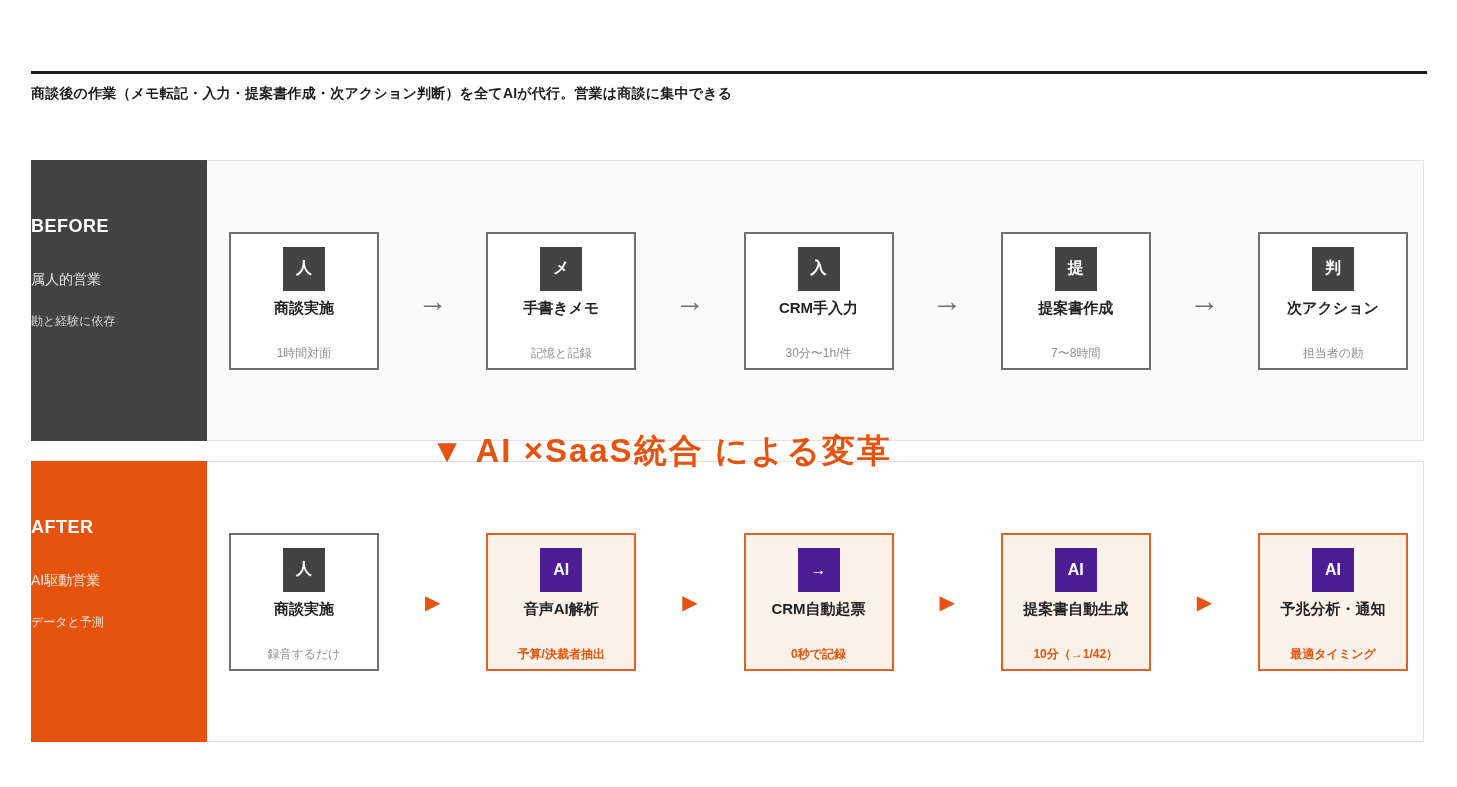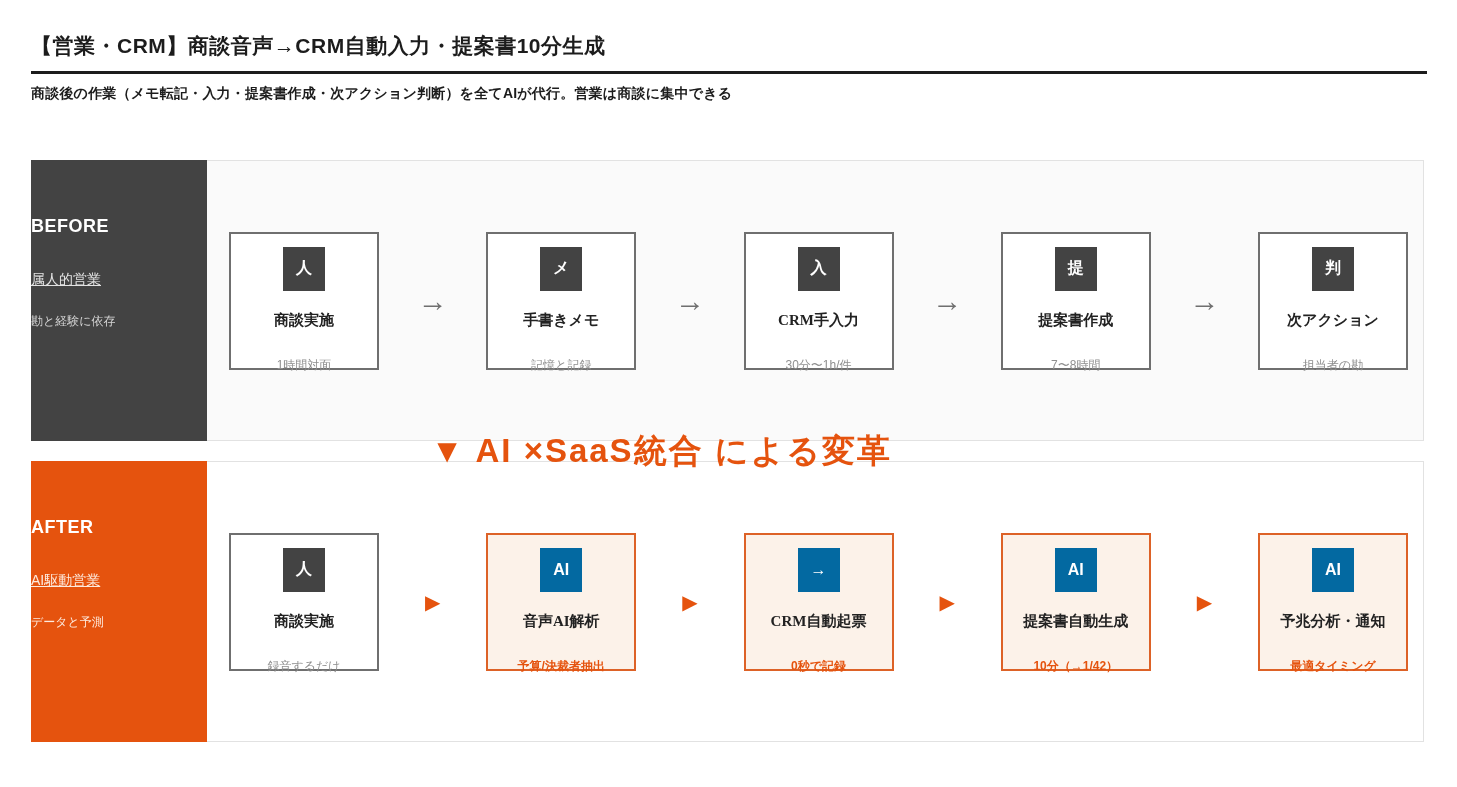--- a/index.html
+++ b/index.html
@@ -15,49 +15,48 @@
   
   .panel{position:absolute;left:31px;width:1393px;height:281px;border:1px solid #e2e2e2;box-sizing:border-box;}
   .panel.before{top:160px;background:#fafafa;}
   .panel.after{top:461px;background:#ffffff;}
 
   .side{position:absolute;left:-1px;top:-1px;bottom:-1px;width:176px;display:flex;flex-direction:column;
         align-items:flex-start;padding-top:56px;box-sizing:border-box;color:#ffffff;}
   .side.dark{background:#434343;}
   .side.orange{background:#e5530e;}
   .side-label{font-size:18px;font-weight:bold;letter-spacing:0.5px;}
-  .side-line1{font-size:14px;margin-top:34px;color:#e3e3e3;text-decoration:underline;}
+  .side-line1{font-size:14px;margin-top:34px;color:#e3e3e3;}
   .side-line2{font-size:12px;margin-top:24px;color:#d5d5d5;}
   .side.orange .side-line1,.side.orange .side-line2{color:#fdeade;}
 
   .flow{position:absolute;left:176px;right:0;top:0;bottom:0;display:flex;align-items:center;
         padding:0 15px 0 21px;box-sizing:border-box;}
   .card{width:150px;height:138px;background:#ffffff;border:2px solid #6f6f6f;box-sizing:border-box;
         display:flex;flex-direction:column;align-items:center;flex:none;}
   .card.ai{background:#fcf2e9;border-color:#dd6227;}
   .chip{width:42px;height:44px;margin-top:13px;display:flex;align-items:center;justify-content:center;
         color:#ffffff;font-size:16px;font-weight:bold;flex:none;}
   .chip.dark{background:#434343;}
-  .chip.orange{background:#0369a1;}
-  .card-title{margin-top:20px;font-size:15px;font-weight:bold;color:#222222;line-height:18px;white-space:nowrap;font-family:Liberation Serif, serif;}
+  .chip.orange{background:#4c1d95;}
+  .card-title{margin-top:8px;font-size:15px;font-weight:bold;color:#222222;line-height:18px;white-space:nowrap;}
   .card-note{margin-top:28px;font-size:12px;color:#8f8f8f;white-space:nowrap;}
   .card.ai .card-note{color:#e5530e;font-weight:bold;}
   .flow-arrow{flex:1;text-align:center;line-height:1;}
   .flow-arrow.gray{color:#6f6f6f;font-size:30px;font-weight:bold;}
   .flow-arrow.orange{color:#e5530e;font-size:20px;}
 
   .transform{position:absolute;left:0;top:429px;width:1323px;text-align:center;color:#e5530e;
              font-size:33px;font-weight:bold;letter-spacing:2px;z-index:5;}
 </style>
 </head>
 <body>
 
 <div class="page">
 
-  <div class="title">【営業・CRM】商談音声→CRM自動入力・提案書10分生成</div>
   <div class="rule"></div>
   <div class="subtitle">商談後の作業（メモ転記・入力・提案書作成・次アクション判断）を全てAIが代行。営業は商談に集中できる</div>
 
   <section class="panel before">
     <aside class="side dark">
       <div class="side-label">BEFORE</div>
       <div class="side-line1">属人的営業</div>
       <div class="side-line2">勘と経験に依存</div>
     </aside>
     <div class="flow">

